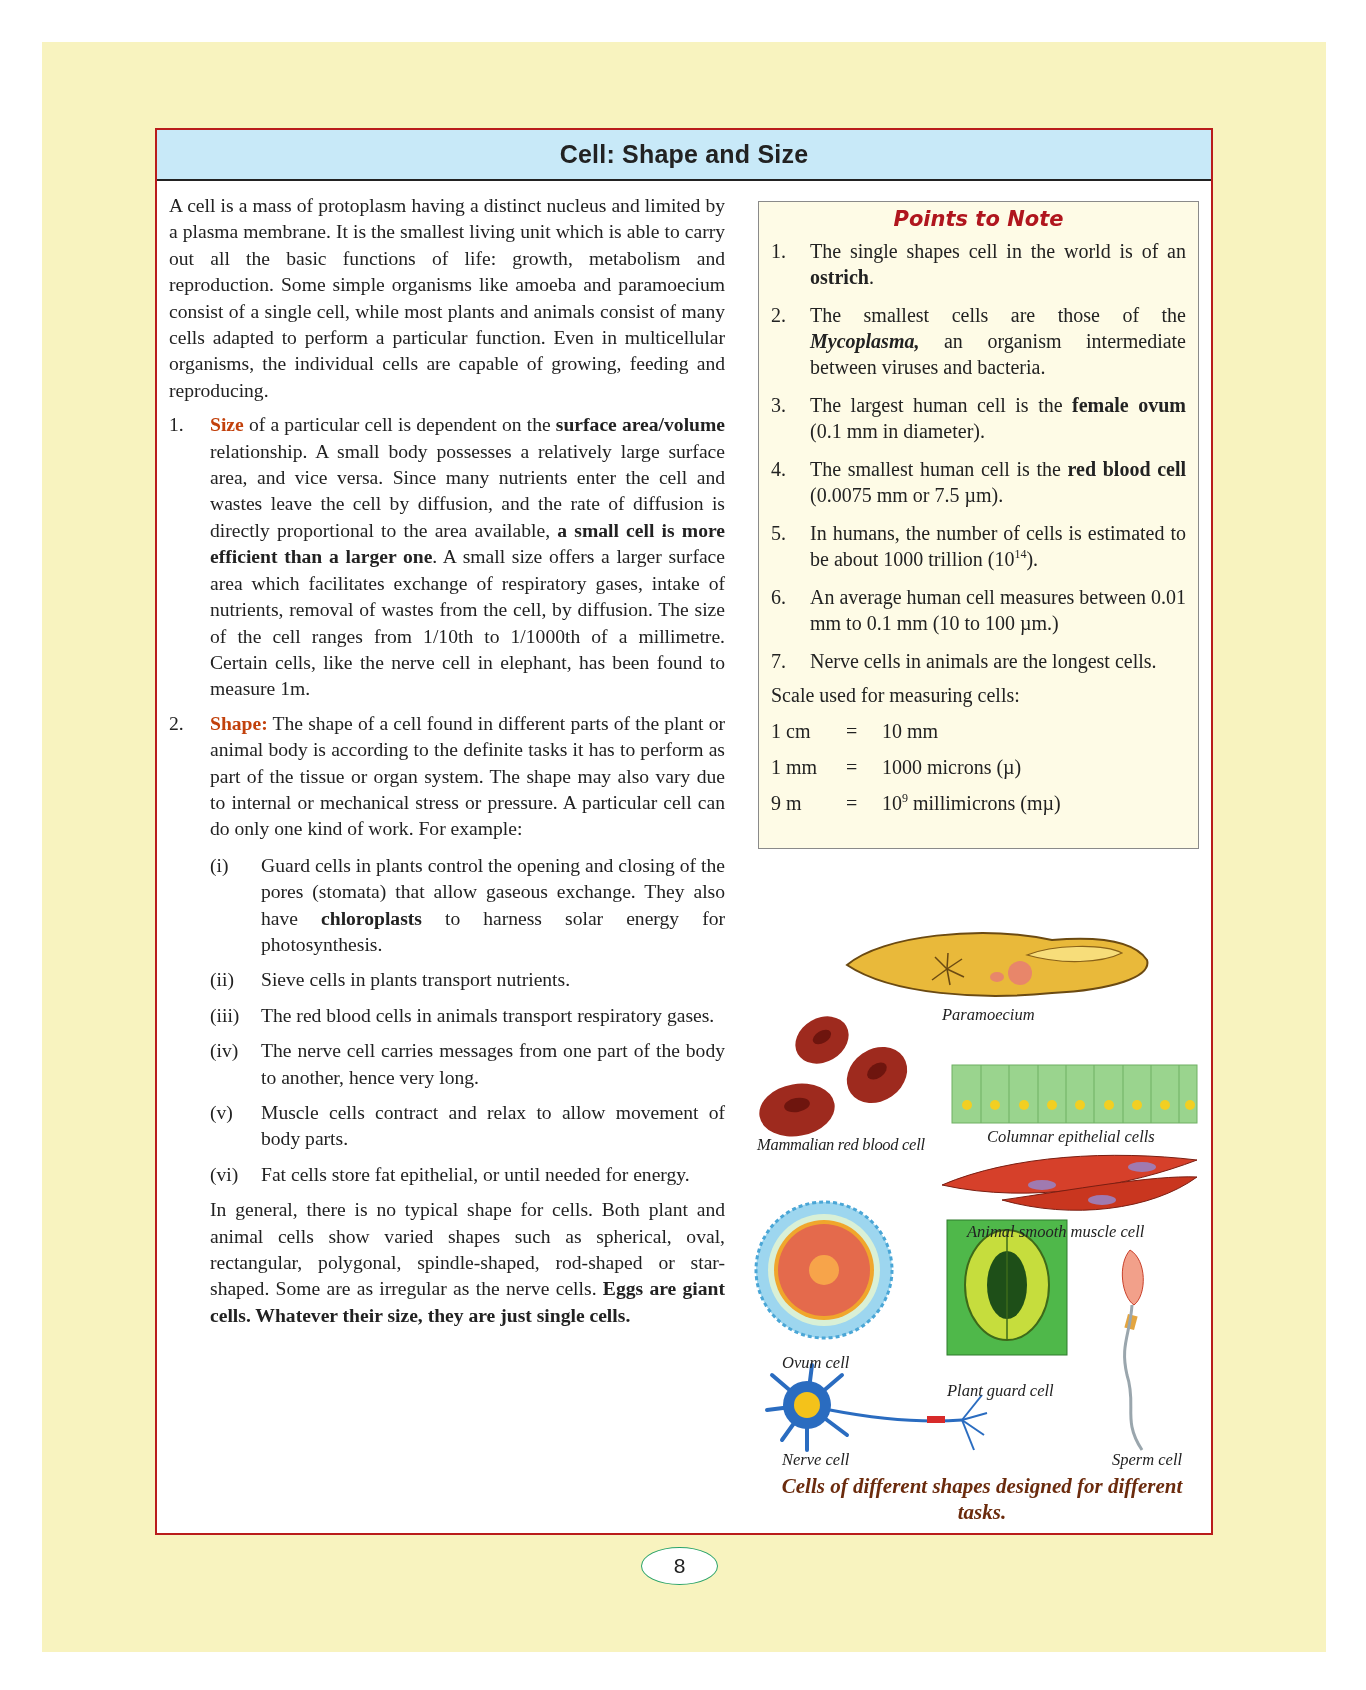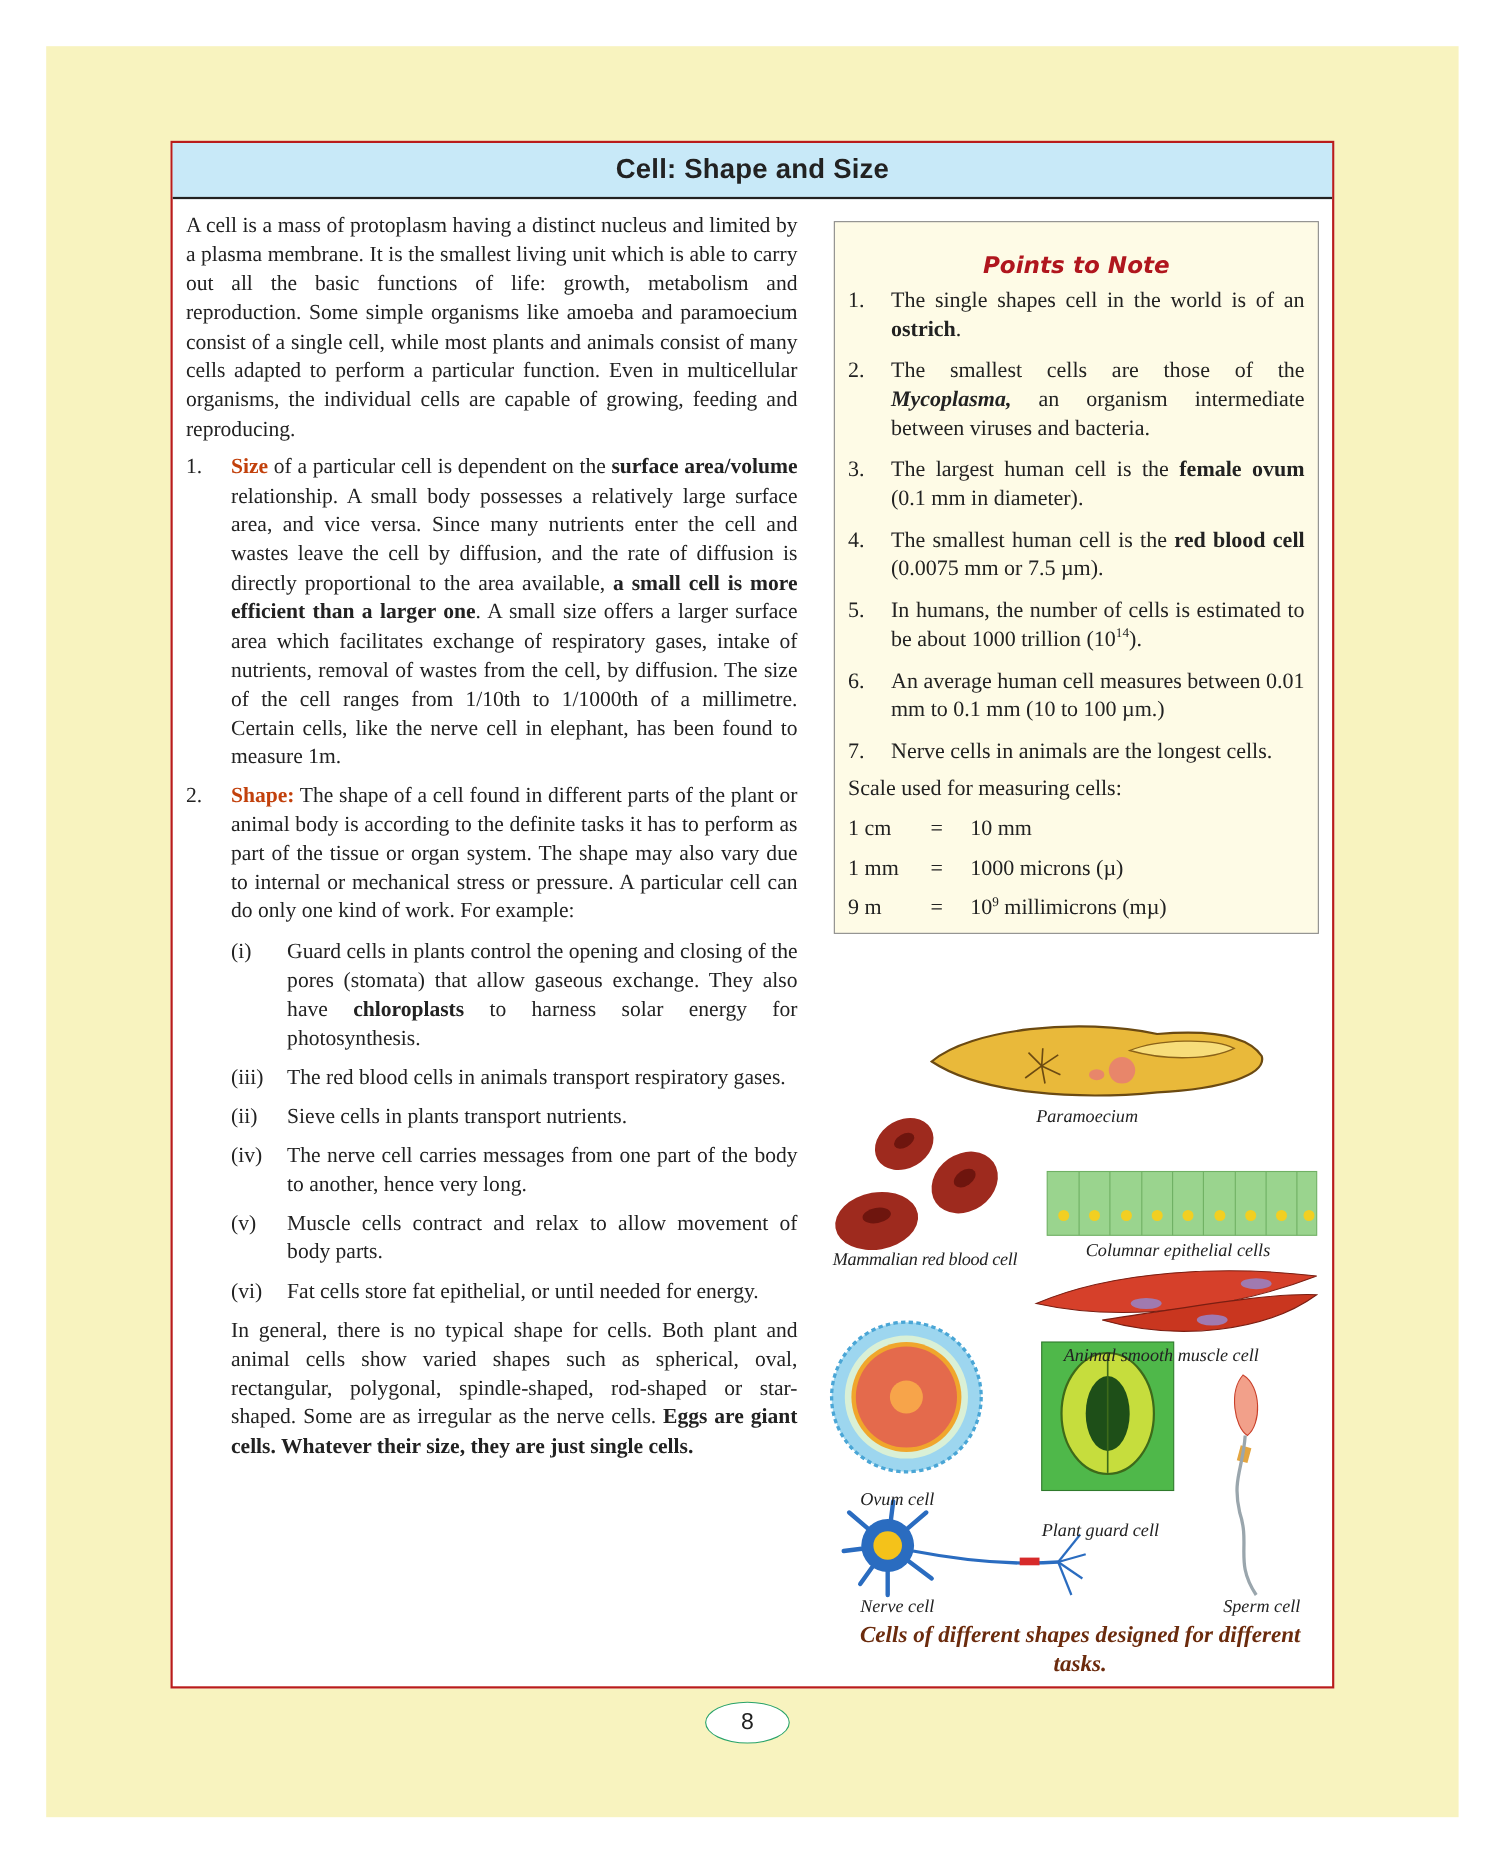--- a/index.html
+++ b/index.html
@@ -31,21 +31,21 @@
     .b { font-weight: bold; }
     .sub-item { display: flex; margin-bottom: 9px; }
     .sub-item .n { width: 51px; flex: none; }
     .sub-item .body { flex: 1; }
     .closing { margin-top: 2px; }
 
     .note-box {
       position: absolute; left: 601px; top: 71px; width: 441px; height: 648px;
       background: #fefbe6; border: 1.5px solid #8a8a8a;
       font-family: "Liberation Serif", serif; font-size: 20px; line-height: 26px; color: #222;
-      padding: 26px 12px 0 12px;
+      padding: 4px 12px 0 12px;
     }
     .note-title {
       text-align: center; font-family: "DejaVu Sans", sans-serif; font-style: italic;
       color: #b0161e; font-size: 21px; margin-bottom: 6px; font-weight: bold;
     }
     .note-item { display: flex; margin-bottom: 12px; text-align: justify; }
     .note-item .n { width: 39px; flex: none; }
     .note-item .body { flex: 1; }
     .scale-row { display: flex; margin-top: 10px; }
     .scale-row .a { width: 75px; }
@@ -87,26 +87,26 @@
 
     <div class="num-item">
       <span class="n">2.</span>
       <span class="body"><span class="red">Shape:</span><span> The shape of a cell found in different parts of the plant or animal body is according to the definite tasks it has to perform as part of the tissue or organ system. The shape may also vary due to internal or mechanical stress or pressure. A particular cell can do only one kind of work. For example:</span>
         <div style="margin-top:10px;">
           <div class="sub-item">
               <span class="n">(i)</span>
               <span class="body"><span>Guard cells in plants control the opening and closing of the pores (stomata) that allow gaseous exchange. They also have </span><span class="b">chloroplasts</span><span> to harness solar energy for photosynthesis.</span></span>
             </div>
           <div class="sub-item">
+              <span class="n">(ii)</span>
+              <span class="body">Sieve cells in plants transport nutrients.</span>
+            </div>
+          <div class="sub-item">
               <span class="n">(iii)</span>
               <span class="body">The red blood cells in animals transport respiratory gases.</span>
-            </div>
-          <div class="sub-item">
-              <span class="n">(ii)</span>
-              <span class="body">Sieve cells in plants transport nutrients.</span>
             </div>
           <div class="sub-item">
               <span class="n">(iv)</span>
               <span class="body">The nerve cell carries messages from one part of the body to another, hence very long.</span>
             </div>
           <div class="sub-item">
               <span class="n">(v)</span>
               <span class="body">Muscle cells contract and relax to allow movement of body parts.</span>
             </div>
           <div class="sub-item">

